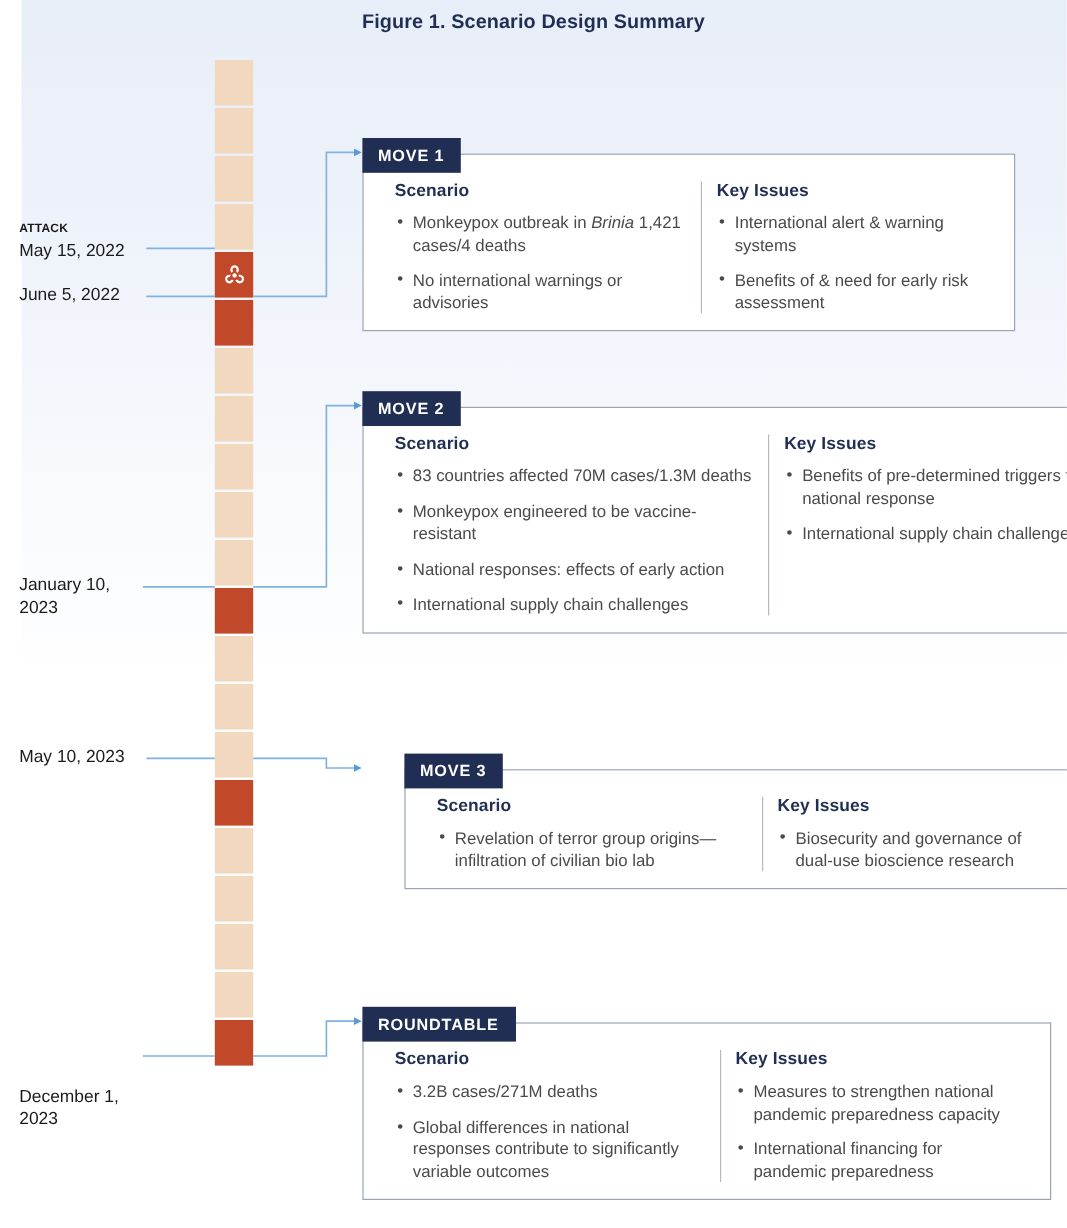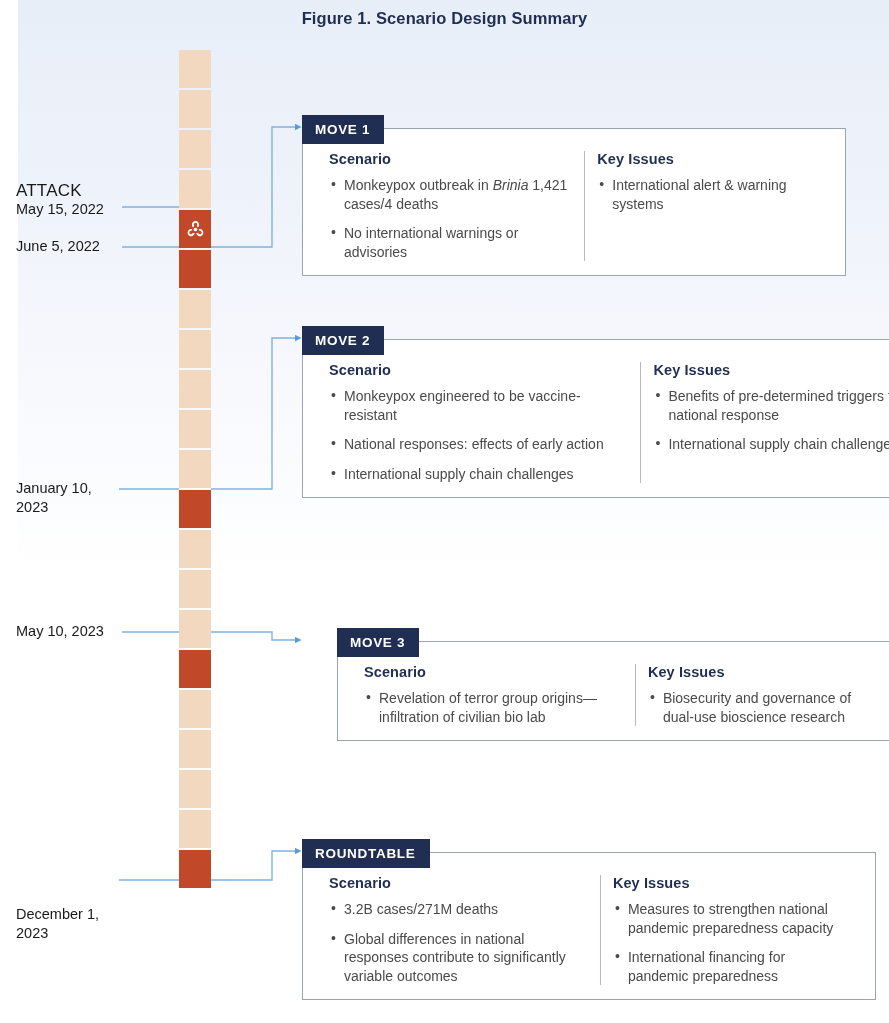--- a/index.html
+++ b/index.html
@@ -46,21 +46,21 @@
   
   .date-label {
     position: absolute;
     text-align: left;
     color: #1a1a1a;
     font-size: 14.5px;
     line-height: 19px;
     width: 150px;
   }
   .date-label .attack-word {
-    display: block; font-weight: normal; font-size: 17px; letter-spacing: .2px;
+    display: block; font-weight: bold; font-size: 10px; letter-spacing: .2px;
   }
   .date-label .date-text { display: block; }
 
   
   #connectors {
     position: absolute; left: 0; top: 0; width: 889px; height: 1023px;
     pointer-events: none;
   }
 
   
@@ -201,27 +201,29 @@
             <div class="col-title">Scenario</div>
             <ul class="bullets">
               <li>Monkeypox outbreak in <i>Brinia</i> 1,421 cases/4 deaths</li>
               <li>No international warnings or advisories</li>
             </ul>
           </div>
           <div class="col issues">
             <div class="col-title">Key Issues</div>
             <ul class="bullets">
               <li>International alert &amp; warning systems</li>
+              <li>Benefits of &amp; need for early risk assessment</li>
             </ul>
           </div>
         </div></div>
       <div class="move-box" style="left: 302px; top: 326px; width: 652px;"><div class="move-header">MOVE 2</div><div class="move-body">
           <div class="col scenario">
             <div class="col-title">Scenario</div>
             <ul class="bullets">
+              <li>83 countries affected 70M cases/1.3M deaths</li>
               <li>Monkeypox engineered to be vaccine-resistant</li>
               <li>National responses: effects of early action</li>
               <li>International supply chain challenges</li>
             </ul>
           </div>
           <div class="col issues">
             <div class="col-title">Key Issues</div>
             <ul class="bullets">
               <li>Benefits of pre-determined triggers for national response</li>
               <li>International supply chain challenges</li>

